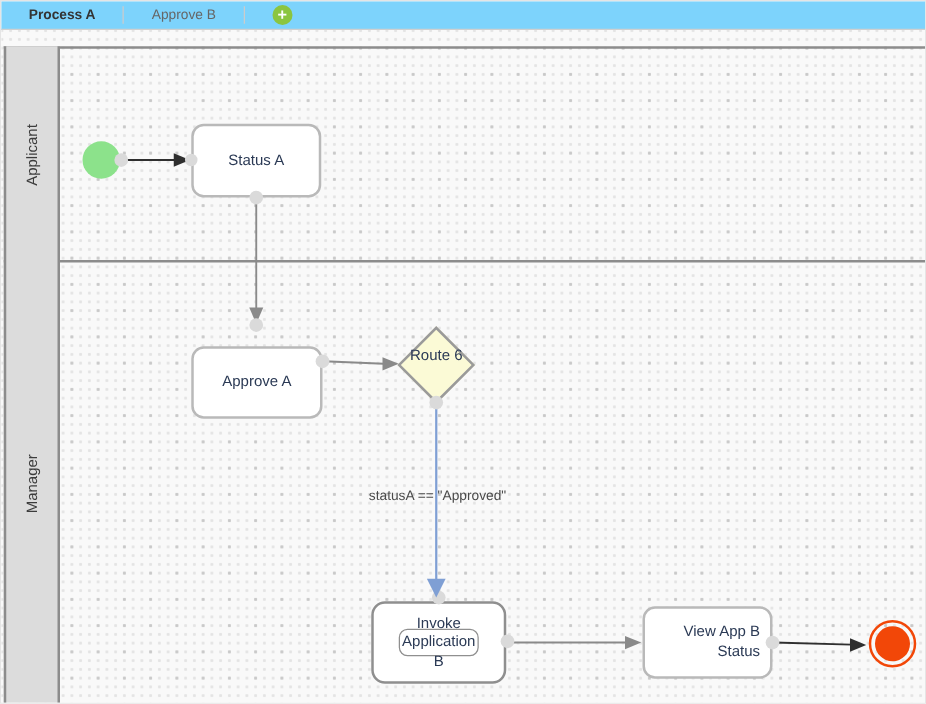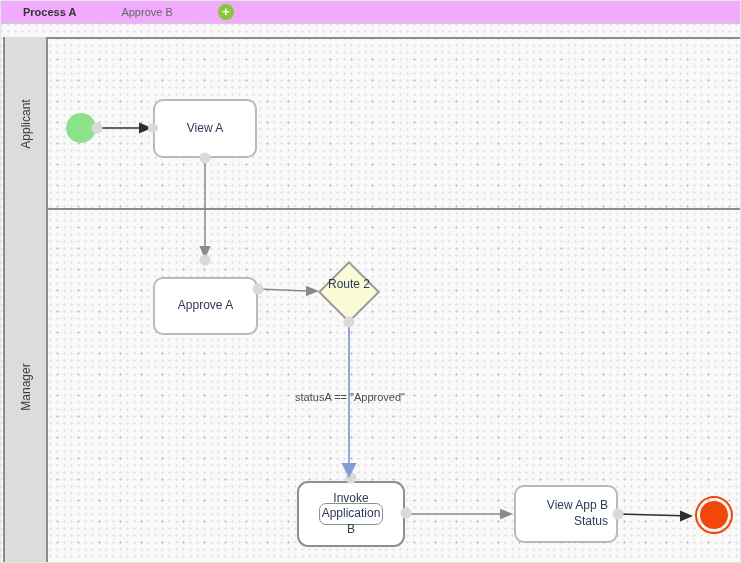--- a/index.html
+++ b/index.html
@@ -5,21 +5,21 @@
   * { margin:0; padding:0; box-sizing:border-box; }
   html,body { font-family:"Liberation Sans", sans-serif; }
   #app {
     position:relative; width:741px; height:563px; overflow:hidden;
     background:#ffffff; border:1px solid #e5e5e5;
   }
 
   
   #tabbar {
     position:absolute; left:0; top:0; width:741px; height:23px;
-    background:#f0abfc; border-bottom:1px solid #cfcfcf;
+    background:#7dd3fc; border-bottom:1px solid #cfcfcf;
     display:flex; align-items:center;
   }
   .tab { padding:0 22px; font-size:11px; color:#666; cursor:pointer; }
   .tab.active { color:#333; font-weight:bold; }
   .tab-divider { width:1px; height:14px; background:#cccccc; }
   #add-process {
     width:16px; height:16px; border-radius:50%; background:#8bc53f;
     color:#ffffff; font-size:13px; font-weight:bold; line-height:15px;
     text-align:center; margin-left:22px; cursor:pointer;
   }
@@ -136,29 +136,29 @@
   <div id="lane-applicant" class="lane-label-wrap">
     <span class="lane-label">Applicant</span>
   </div>
   <div id="lane-manager" class="lane-label-wrap">
     <span class="lane-label">Manager</span>
   </div>
 
   <div id="start-event"></div>
 
   <div id="task-apply" class="task">
-    <span>View A</span>
+    <span>Status A</span>
   </div>
 
   <div id="task-approve" class="task">
     <span>Approve A</span>
   </div>
 
   <div id="gateway-shape"></div>
-  <div id="gateway-label">Route 2</div>
+  <div id="gateway-label">Route 6</div>
 
   <div id="subprocess">
     <div id="subprocess-inner">
       <span>Invoke Application B</span>
     </div>
   </div>
 
   <div id="task-view" class="task">
     <span>View App B Status</span>
   </div>

